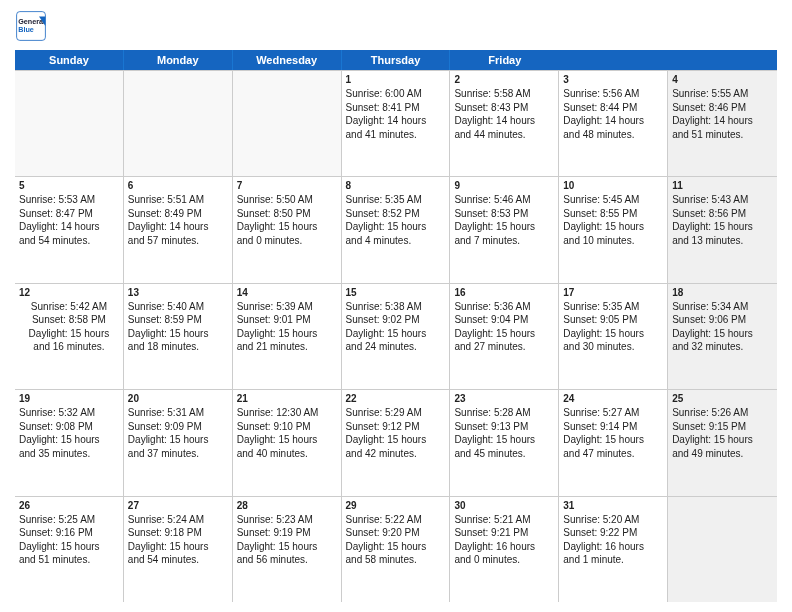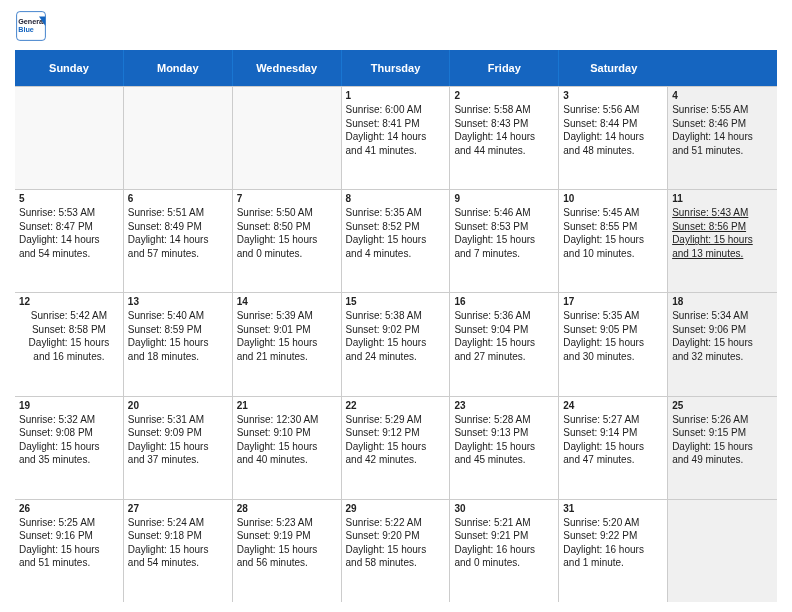--- a/index.html
+++ b/index.html
@@ -51,21 +51,21 @@
     }
     .cal-header {
       display: grid;
       grid-template-columns: repeat(7, 1fr);
       background: #1565c0;
     }
     .cal-header-cell {
       color: #fff;
       font-size: 11px;
       font-weight: bold;
-      padding: 12px 4px;
+      padding: 4px 4px;
       text-align: center;
       border-right: 1px solid #1976d2;
     }
     .cal-header-cell:last-child { border-right: none; }
     .cal-body {
       flex: 1;
       display: flex;
       flex-direction: column;
     }
     .cal-row {
@@ -121,21 +121,20 @@
     </div>
   </div>
 
   <div class="calendar">
     <div class="cal-header">
     <div class="cal-header-cell">Sunday</div>
         <div class="cal-header-cell">Monday</div>
         <div class="cal-header-cell">Wednesday</div>
         <div class="cal-header-cell">Thursday</div>
         <div class="cal-header-cell">Friday</div>
-        <div class="cal-header-cell">Saturday</div>
       </div>
     <div class="cal-body">
     <div class="cal-row border-top">
           <div class="cal-cell empty"></div>
           <div class="cal-cell empty"></div>
           <div class="cal-cell empty"></div>
           <div class="cal-cell">
             <span class="day-num">1</span>
             <div class="cell-text" style="white-space: pre-line;">Sunrise: 6:00 AM
 Sunset: 8:41 PM
@@ -202,21 +201,21 @@
           </div>
           <div class="cal-cell">
             <span class="day-num">10</span>
             <div class="cell-text" style="white-space: pre-line;">Sunrise: 5:45 AM
 Sunset: 8:55 PM
 Daylight: 15 hours
 and 10 minutes.</div>
           </div>
           <div class="cal-cell shaded">
             <span class="day-num">11</span>
-            <div class="cell-text" style="white-space: pre-line; text-decoration: underline;">Sunrise: 5:43 AM
+            <div class="cell-text" style="white-space: pre-line;">Sunrise: 5:43 AM
 Sunset: 8:56 PM
 Daylight: 15 hours
 and 13 minutes.</div>
           </div>
         </div>
         <div class="cal-row">
           <div class="cal-cell">
             <span class="day-num">12</span>
             <div class="cell-text" style="white-space: pre-line; text-align: center;">Sunrise: 5:42 AM
 Sunset: 8:58 PM

